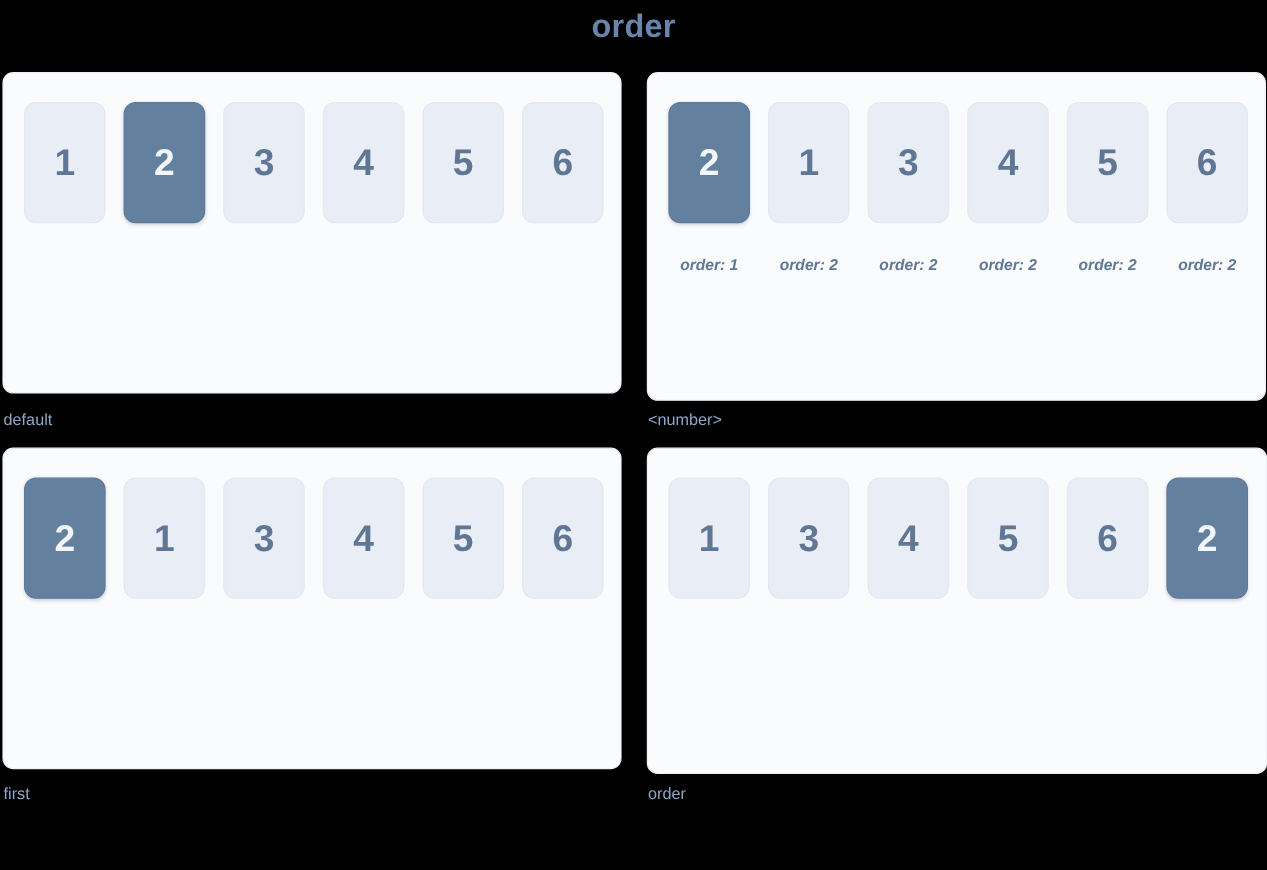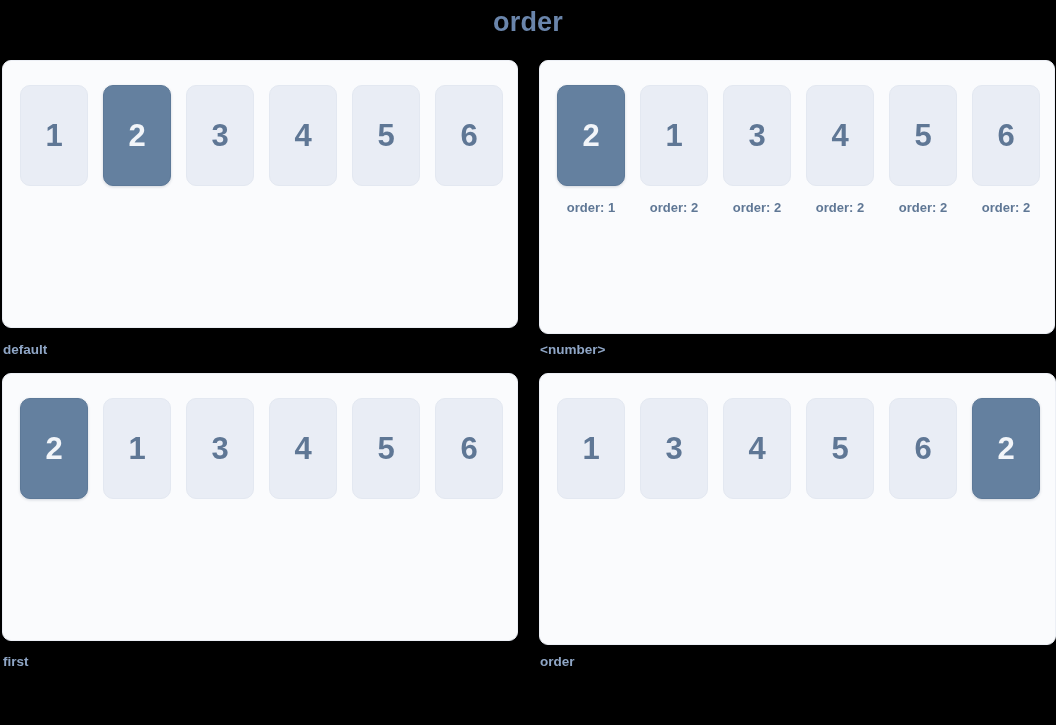--- a/index.html
+++ b/index.html
@@ -41,21 +41,21 @@
     border: 1px solid #eceff5;
     border-radius: 9px;
     box-sizing: border-box;
     box-shadow: 0 1px 2px rgba(30, 45, 70, 0.06);
   }
 
   .caption {
     position: absolute;
     left: 1px;
     font-size: 13.5px;
-    font-weight: bold;
+    font-weight: normal;
     color: #8fa6c6;
     white-space: nowrap;
     line-height: 16px;
   }
 
   
   .box-row {
     position: absolute;
     left: 17px;
     top: 24px;
@@ -88,26 +88,27 @@
   }
 
   .box.highlight {
     background: #64809f;
     border-color: #5d7998;
     color: #f2f5f9;
     box-shadow: 0 1px 3px rgba(30, 45, 70, 0.18);
   }
 
   .order-label {
-    margin-top: 14px;
+    margin-top: 27px;
     font-size: 13px;
     font-weight: bold;
     color: #5f7795;
     white-space: nowrap;
     line-height: 16px;
+    font-style: italic;
   }
 </style>
 </head>
 <body>
 
 <div class="page-title">order</div>
 
 <div class="demo-cell" style="left:2px; top:60px; width:516px; height:305px;">
   <div class="panel" style="width:516px; height:268px;">
     <div class="box-row">

